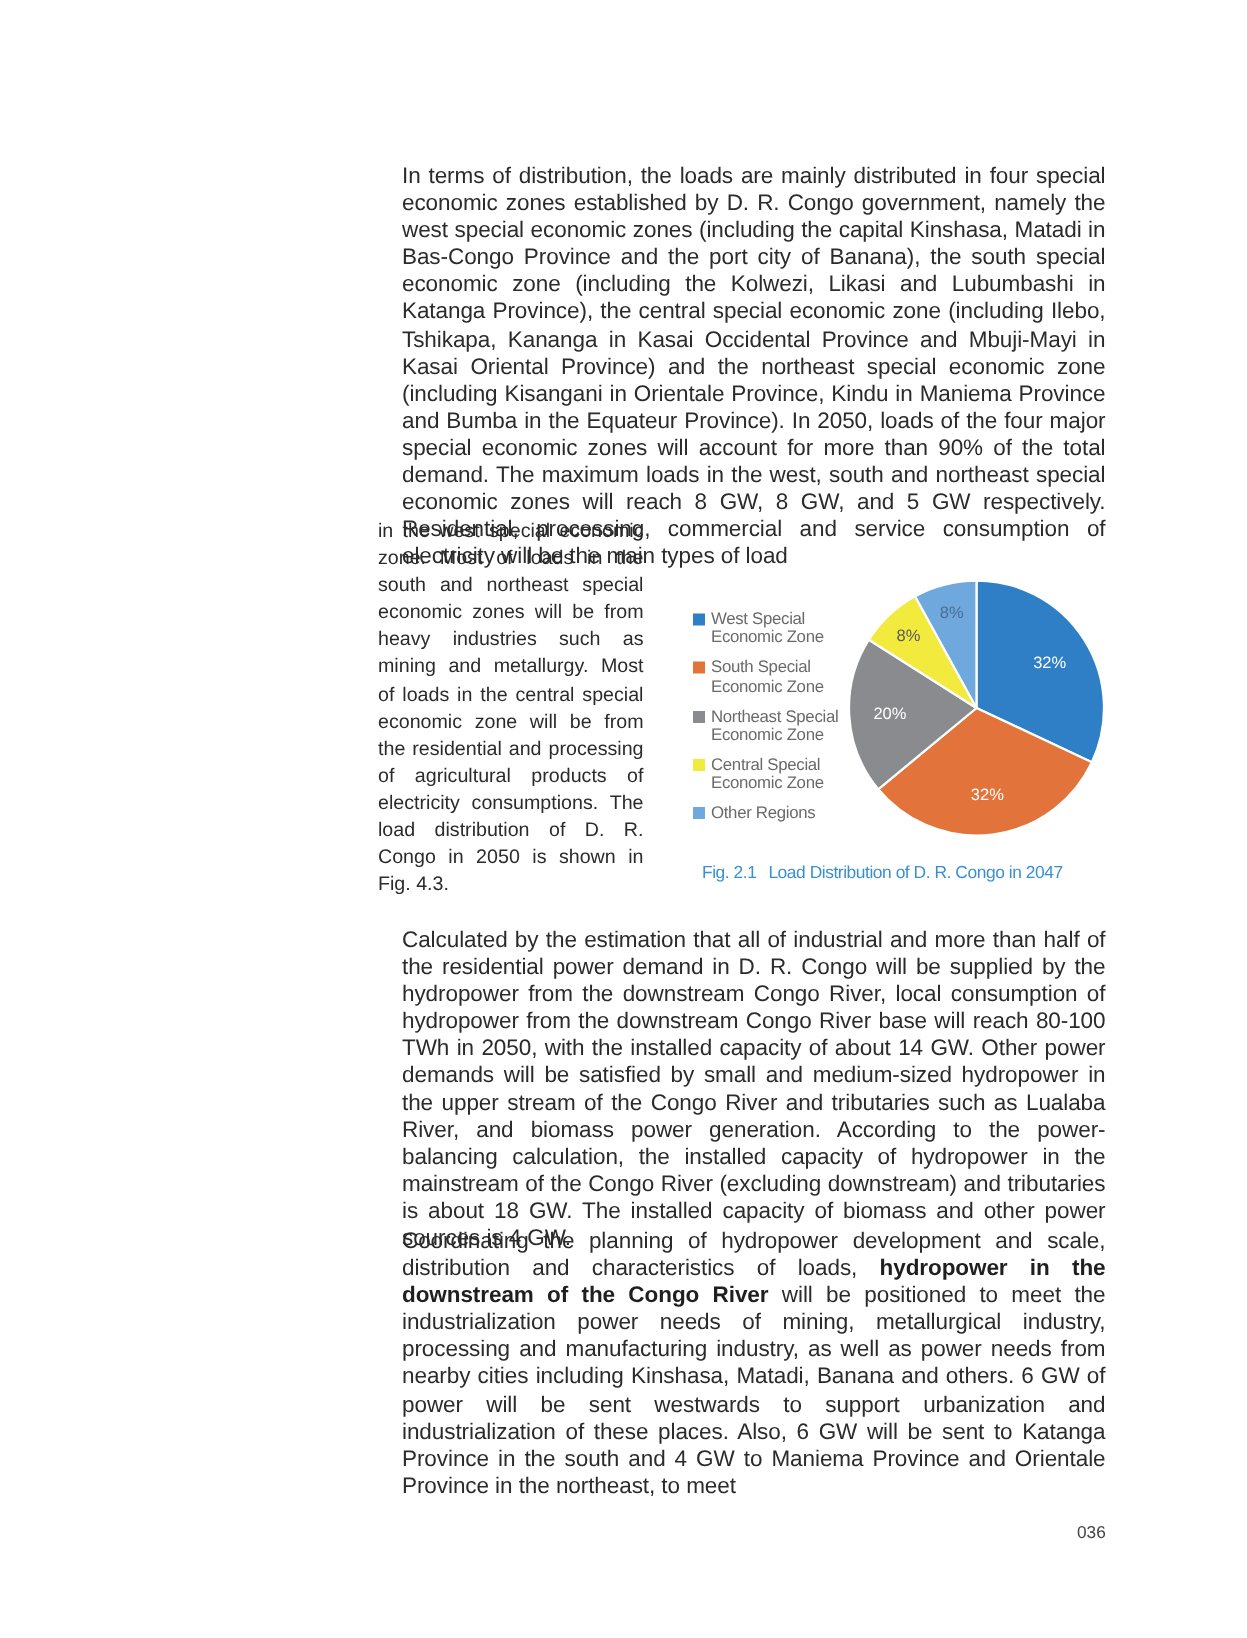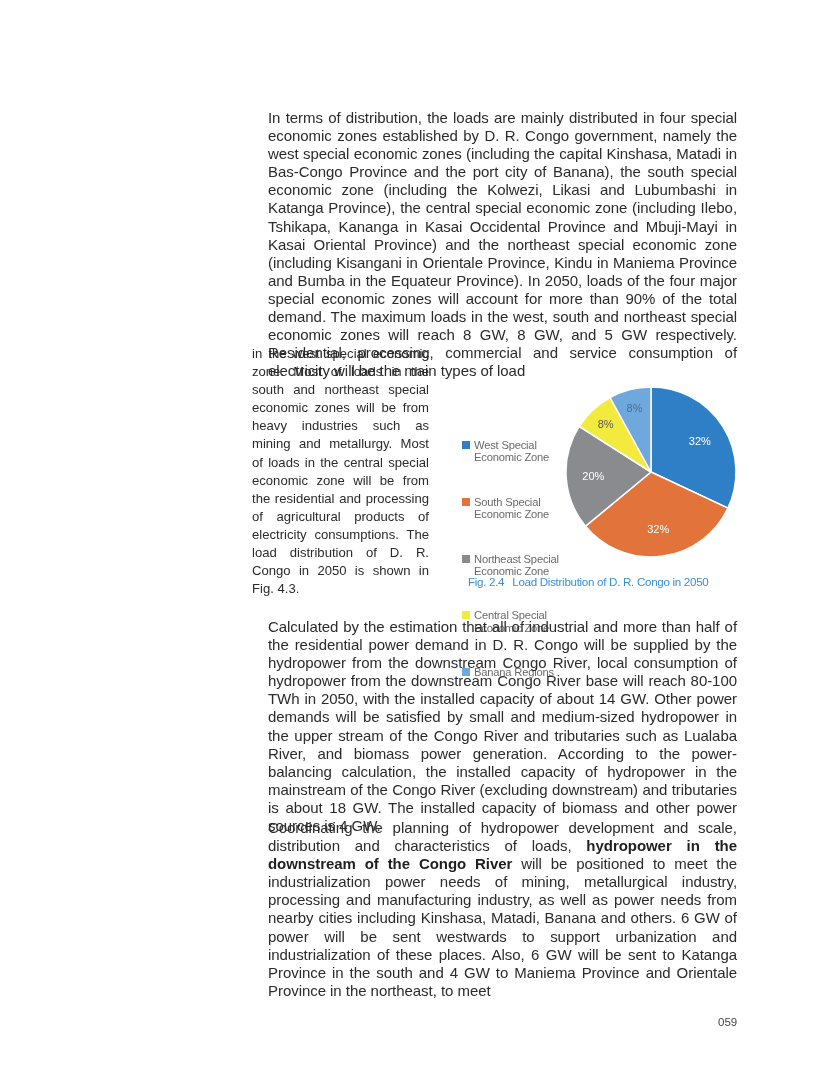--- a/index.html
+++ b/index.html
@@ -9,21 +9,21 @@
             line-height: 18.1px; text-align: justify; letter-spacing: -0.05px; }
     .para b { font-weight: bold; color: #1f1f1f; }
     #p1 { top: 109px; }
     #p1-wrap { position: absolute; left: 252px; top: 345px; width: 177px; font-size: 13.1px;
                line-height: 18.1px; text-align: justify; }
     #p2 { top: 618px; }
     #p3 { top: 819px; }
     .figure { position: absolute; left: 458px; top: 380px; width: 290px; height: 220px; }
     .legend { position: absolute; left: 4px; top: 27px; width: 110px; }
     .legend-item { display: flex; align-items: flex-start; font-size: 11.2px; line-height: 12.4px;
-                   color: #6a6a6a; margin-bottom: 7.5px; letter-spacing: -0.2px; margin-top: 32px; }
+                   color: #6a6a6a; margin-bottom: 7.5px; letter-spacing: -0.2px; }
     .swatch { width: 8px; height: 8px; margin-top: 2px; margin-right: 4px; flex: 0 0 8px; }
     #pie { position: absolute; left: 0; top: 0; width: 290px; height: 185px; overflow: visible; }
     .caption { position: absolute; left: 10px; top: 195px; font-size: 11.6px; color: #3a8fd1;
                letter-spacing: -0.3px; white-space: nowrap; }
     .caption span { margin-right: 8px; }
     .page-num { position: absolute; left: 718px; top: 1016px; font-size: 11.5px; color: #444; }
   </style>
 </head>
 <body>
 
@@ -55,25 +55,25 @@
       <div class="legend-item">
         <span class="swatch" style="background: rgb(138, 139, 142);"></span>
         <span>Northeast Special<br>Economic Zone</span>
       </div>
       <div class="legend-item">
         <span class="swatch" style="background: rgb(242, 234, 60);"></span>
         <span>Central Special<br>Economic Zone</span>
       </div>
       <div class="legend-item">
         <span class="swatch" style="background: rgb(111, 168, 220);"></span>
-        <span>Banana Regions</span>
+        <span>Other Regions</span>
       </div>
     </div>
   <div class="caption">
-    <span>Fig. 2.4</span><span>Load Distribution of D. R. Congo in 2050</span>
+    <span>Fig. 2.1</span><span>Load Distribution of D. R. Congo in 2047</span>
   </div>
 </div>
 
 <div class="para" id="p2">Calculated by the estimation that all of industrial and more than half of the residential power demand in D. R. Congo will be supplied by the hydropower from the downstream Congo River, local consumption of hydropower from the downstream Congo River base will reach 80-100 TWh in 2050, with the installed capacity of about 14 GW. Other power demands will be satisfied by small and medium-sized hydropower in the upper stream of the Congo River and tributaries such as Lualaba River, and biomass power generation. According to the power-balancing calculation, the installed capacity of hydropower in the mainstream of the Congo River (excluding downstream) and tributaries is about 18 GW. The installed capacity of biomass and other power sources is 4 GW.</div>
 
 <div class="para" id="p3"><span>Coordinating the planning of hydropower development and scale, distribution and characteristics of loads, </span><b>hydropower in the downstream of the Congo River</b><span> will be positioned to meet the industrialization power needs of mining, metallurgical industry, processing and manufacturing industry, as well as power needs from nearby cities including Kinshasa, Matadi, Banana and others. 6 GW of power will be sent westwards to support urbanization and industrialization of these places. Also, 6 GW will be sent to Katanga Province in the south and 4 GW to Maniema Province and Orientale Province in the northeast, to meet</span></div>
 
-<div class="page-num">059</div>
+<div class="page-num">036</div>
 
 </body></html>

